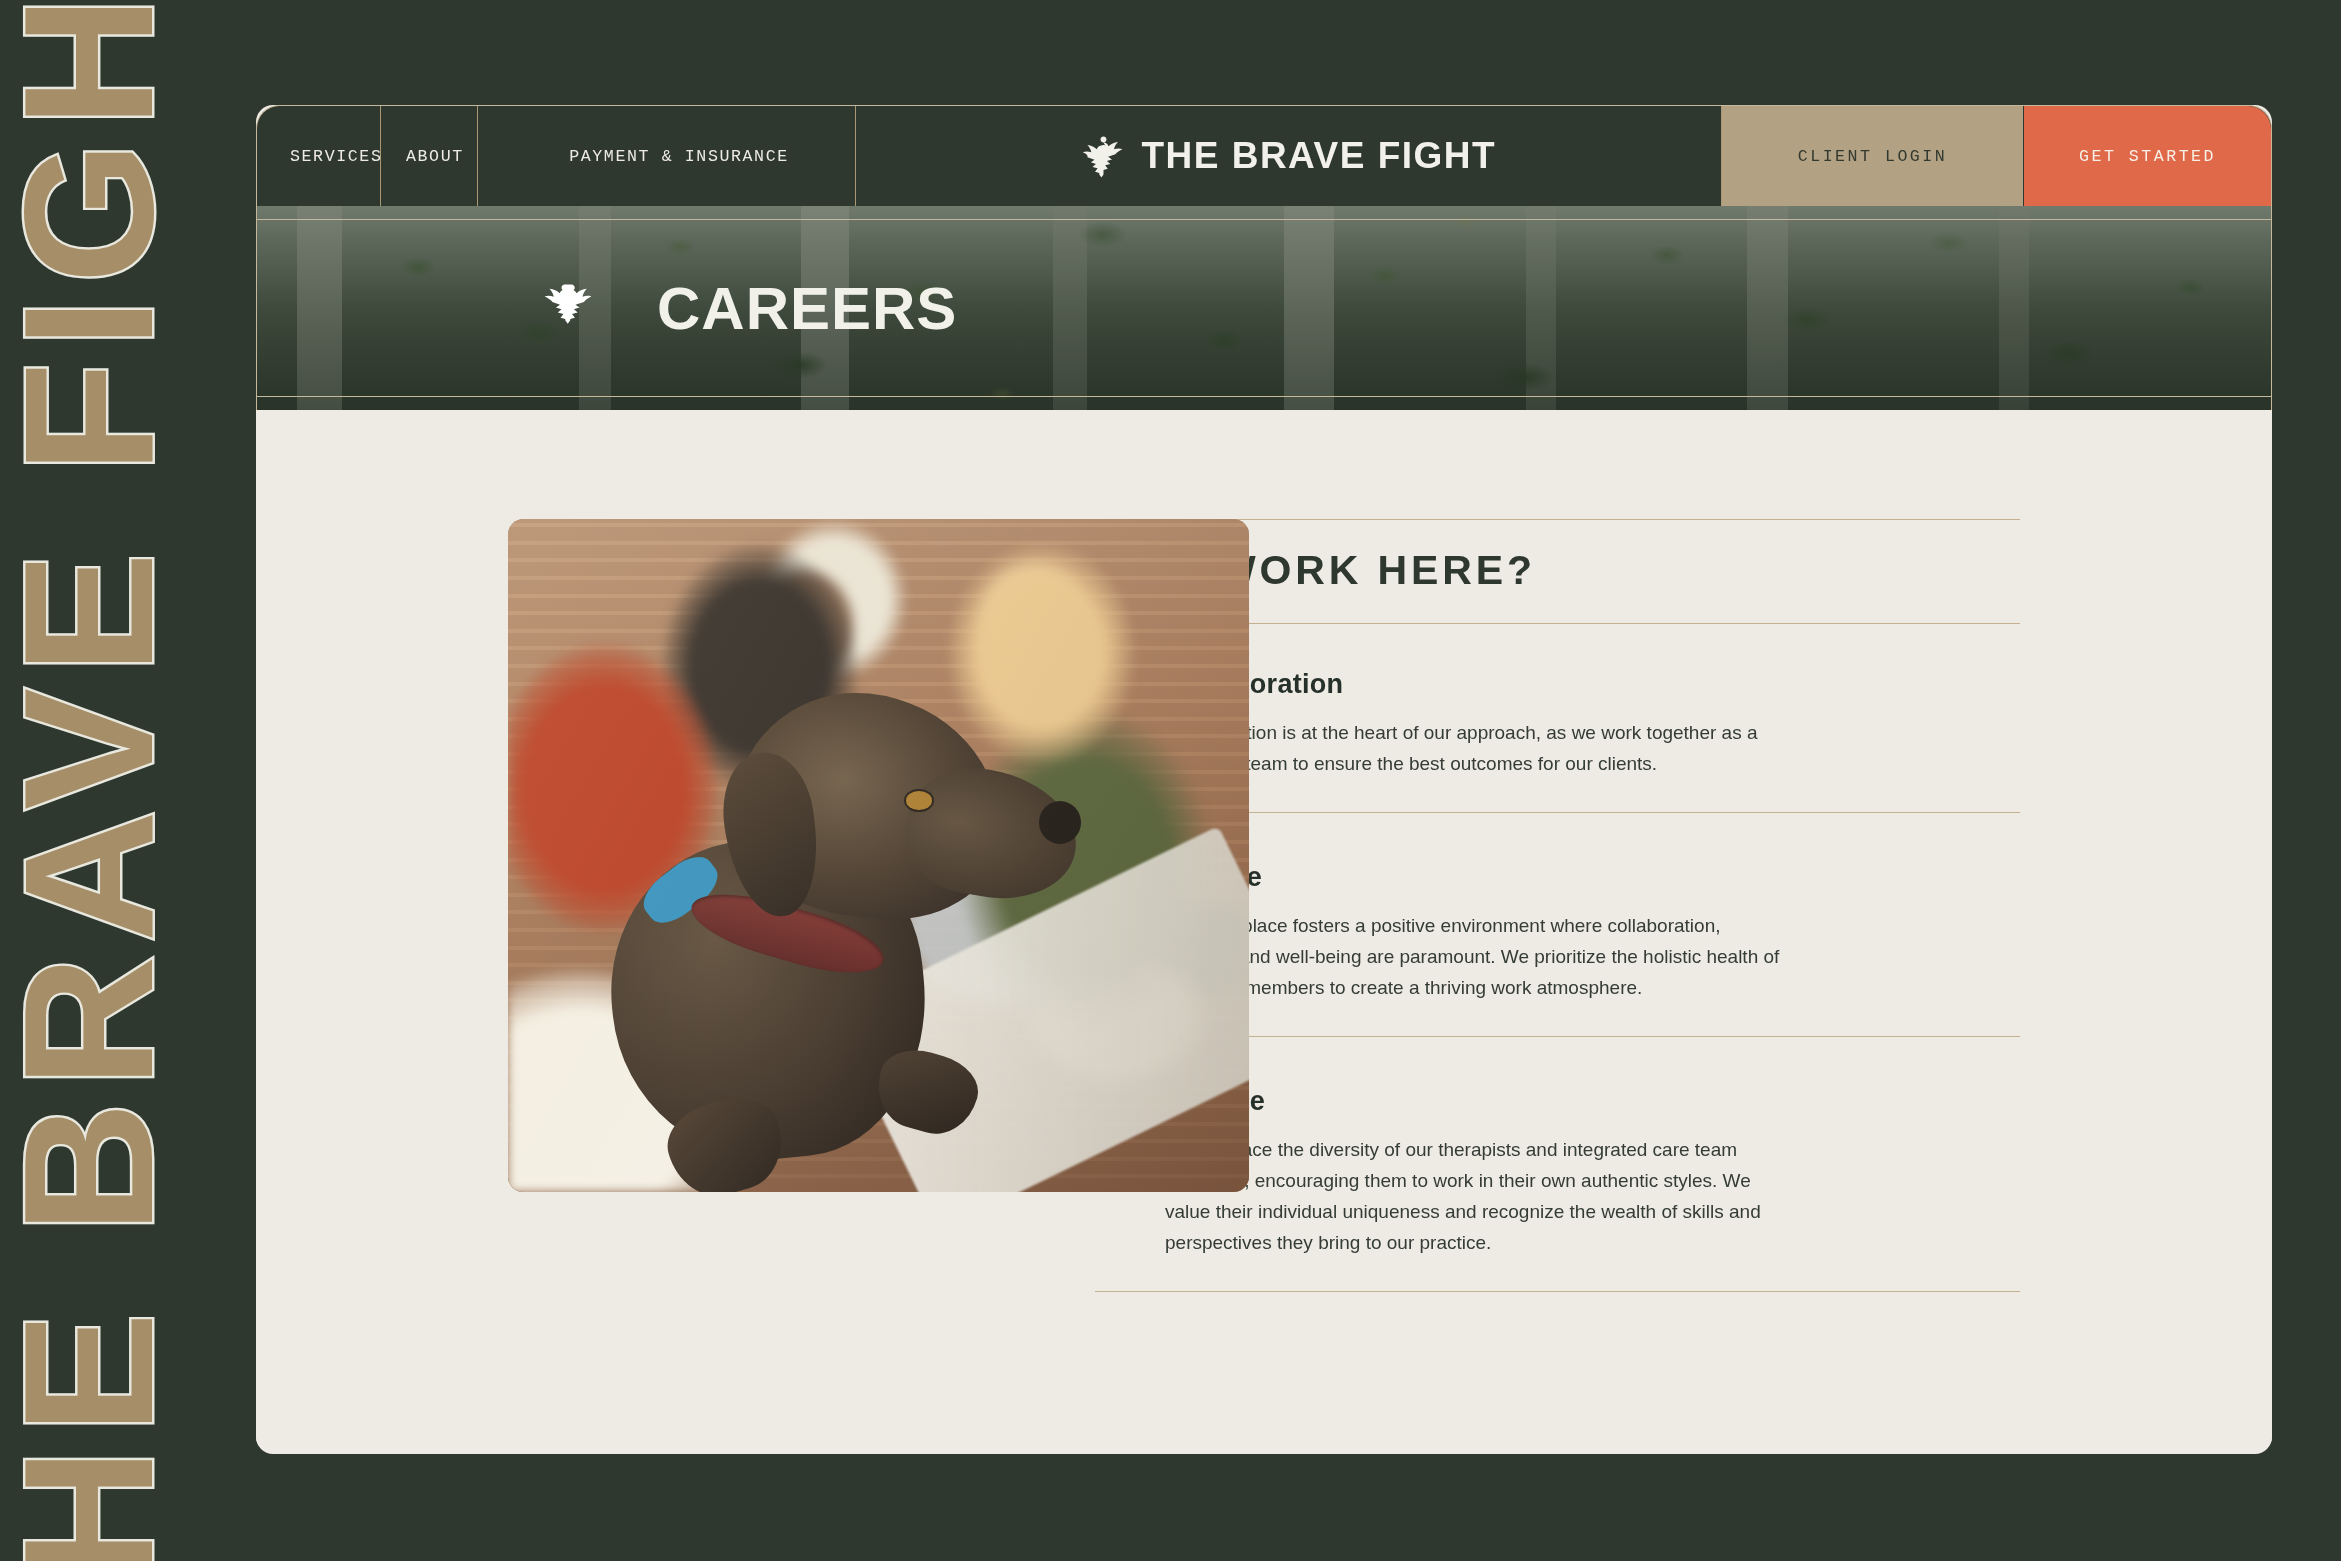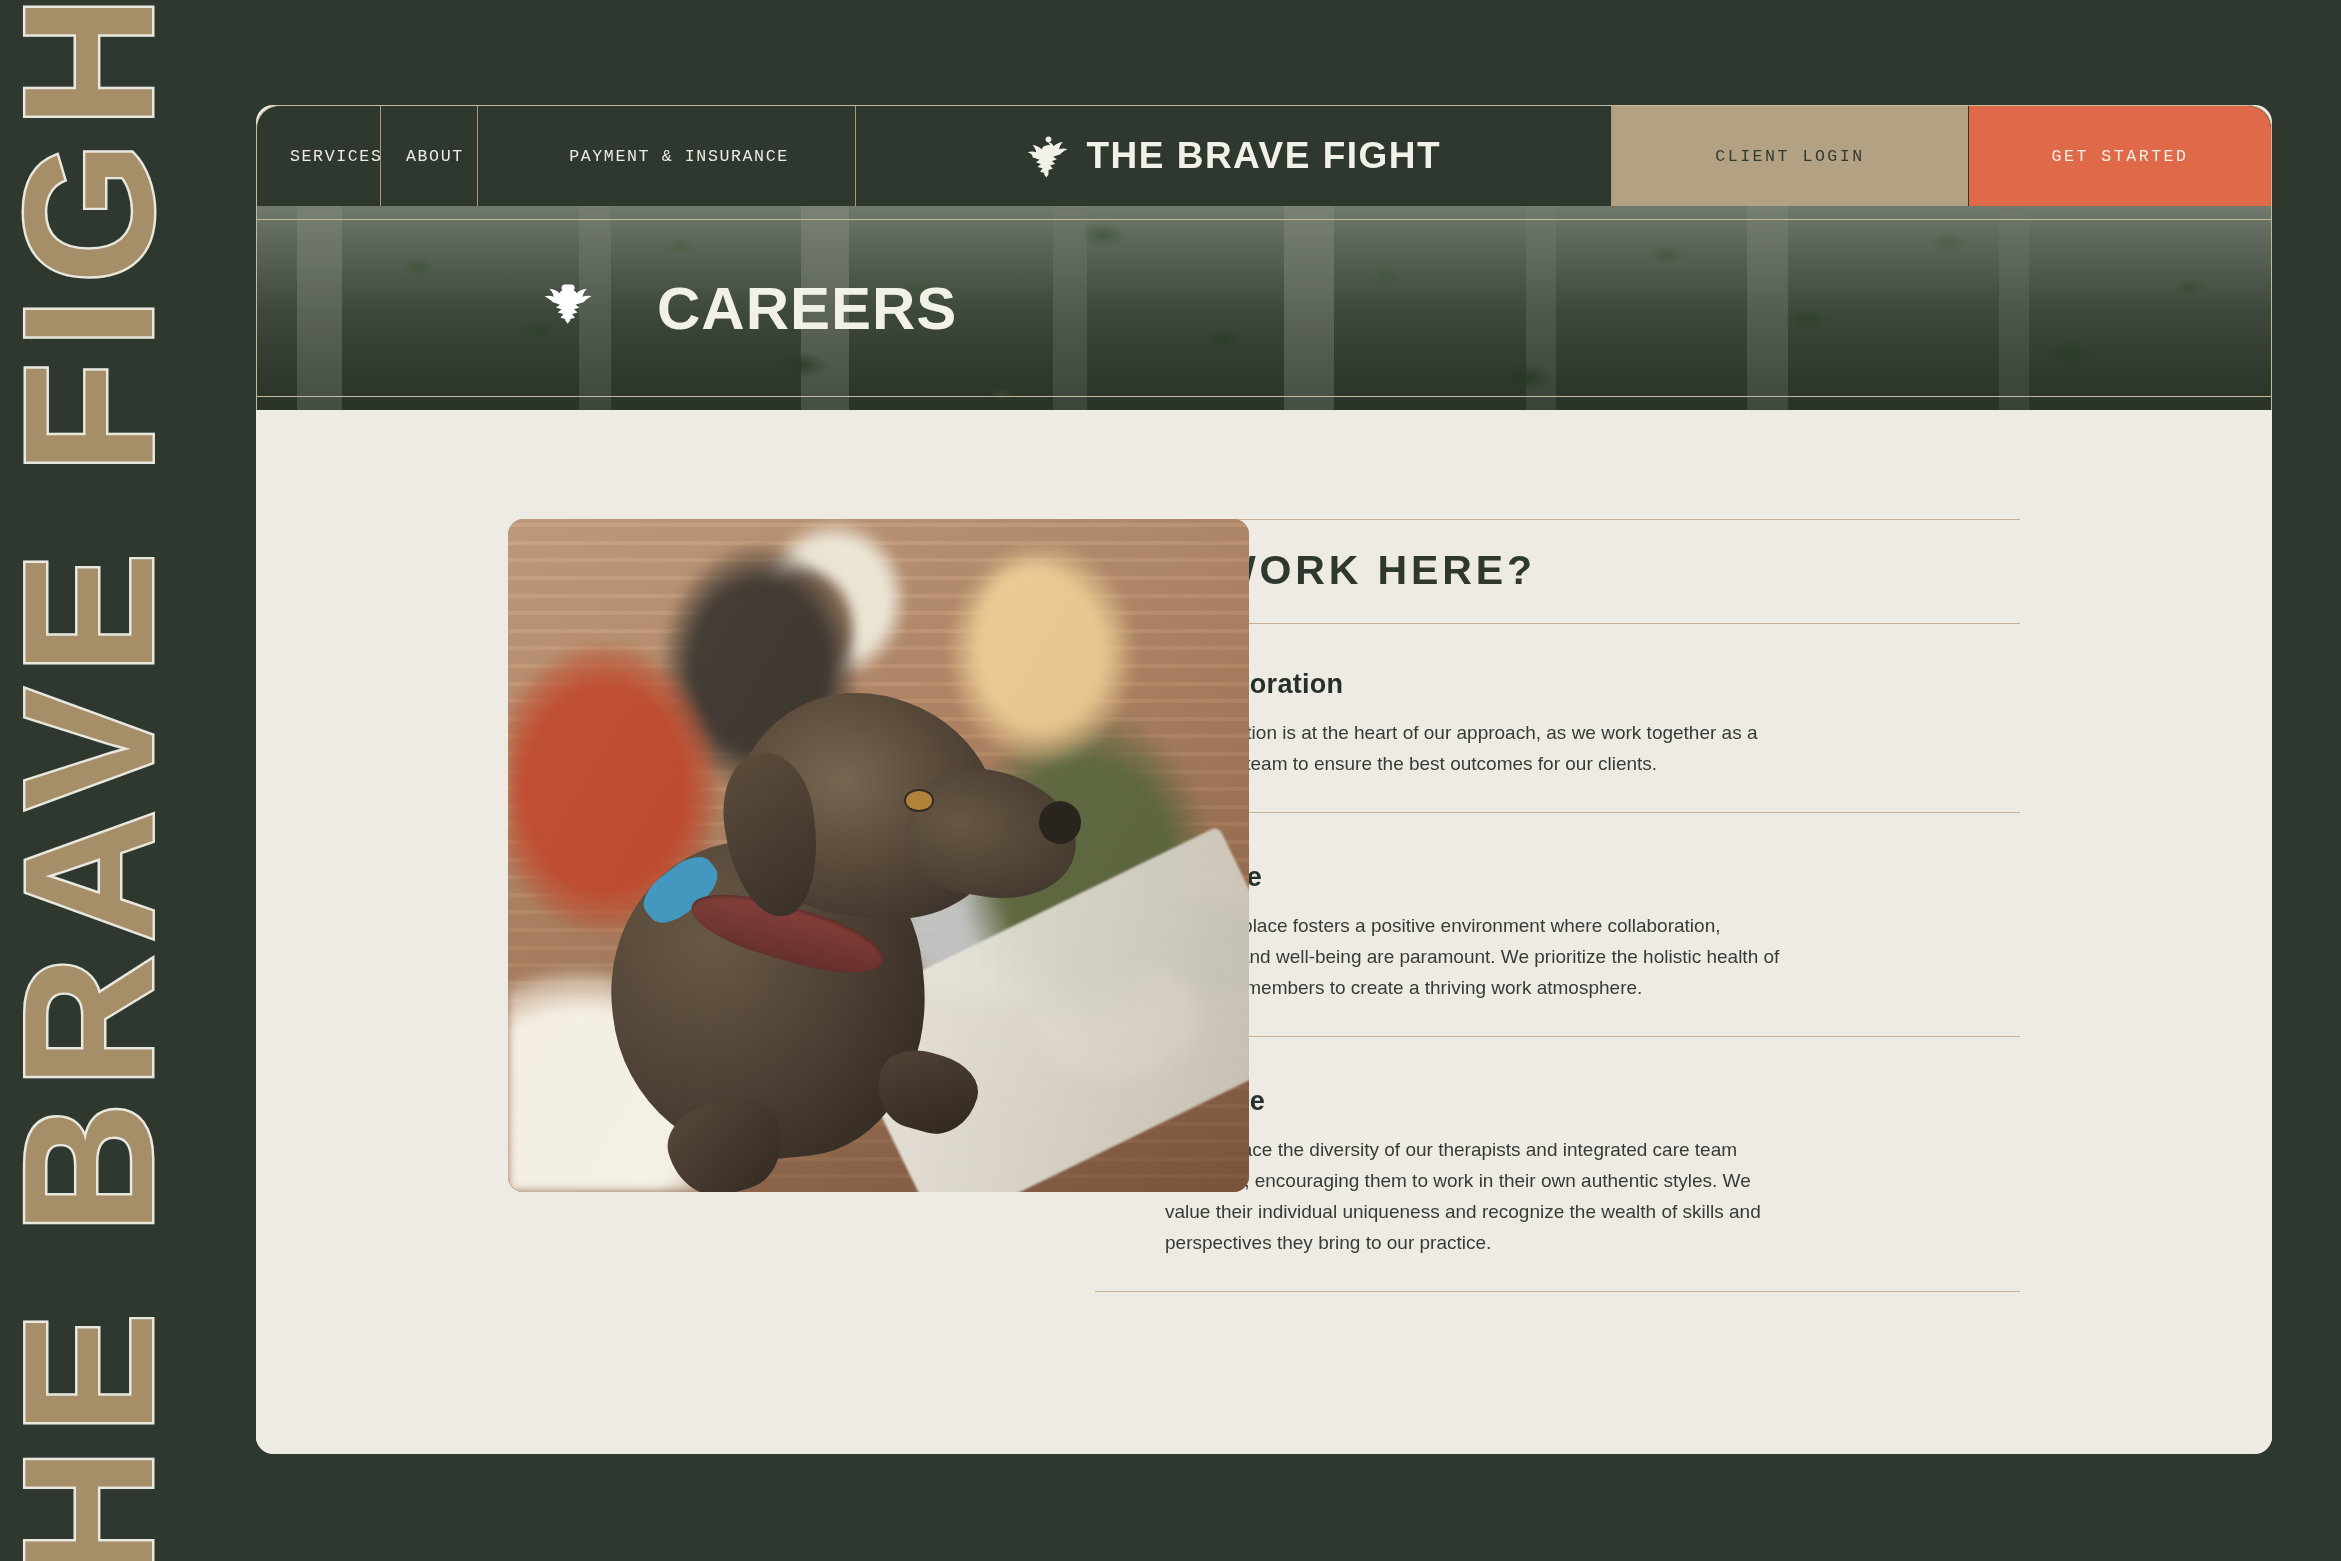--- a/index.html
+++ b/index.html
@@ -82,22 +82,22 @@
     white-space:nowrap;
   }
   .nav-cta{
     display:flex;align-items:center;justify-content:center;
     font-family:"Liberation Mono","DejaVu Sans Mono",monospace;
     font-size:16.6px;letter-spacing:2.5px;
     box-sizing:border-box;
     cursor:pointer;
     white-space:nowrap;
   }
-  .nav-cta.login{width:357px;background:#B2A183;color:#32392F;border-right:1px solid #2E382F;}
-  .nav-cta.start{width:302px;background:#E0694A;color:#F6F0E6;border-top-right-radius:23.4px;}
+  .nav-cta.login{width:302px;background:#B2A183;color:#32392F;border-right:1px solid #2E382F;}
+  .nav-cta.start{width:247px;background:#E0694A;color:#F6F0E6;border-top-right-radius:23.4px;}
 
   
   .hero{
     position:relative;height:204px;
     border-left:1px solid #C6B89B;border-right:1px solid #C6B89B;
     box-sizing:border-box;
     overflow:hidden;
   }
   .hero-photo{position:absolute;inset:0;}
   

